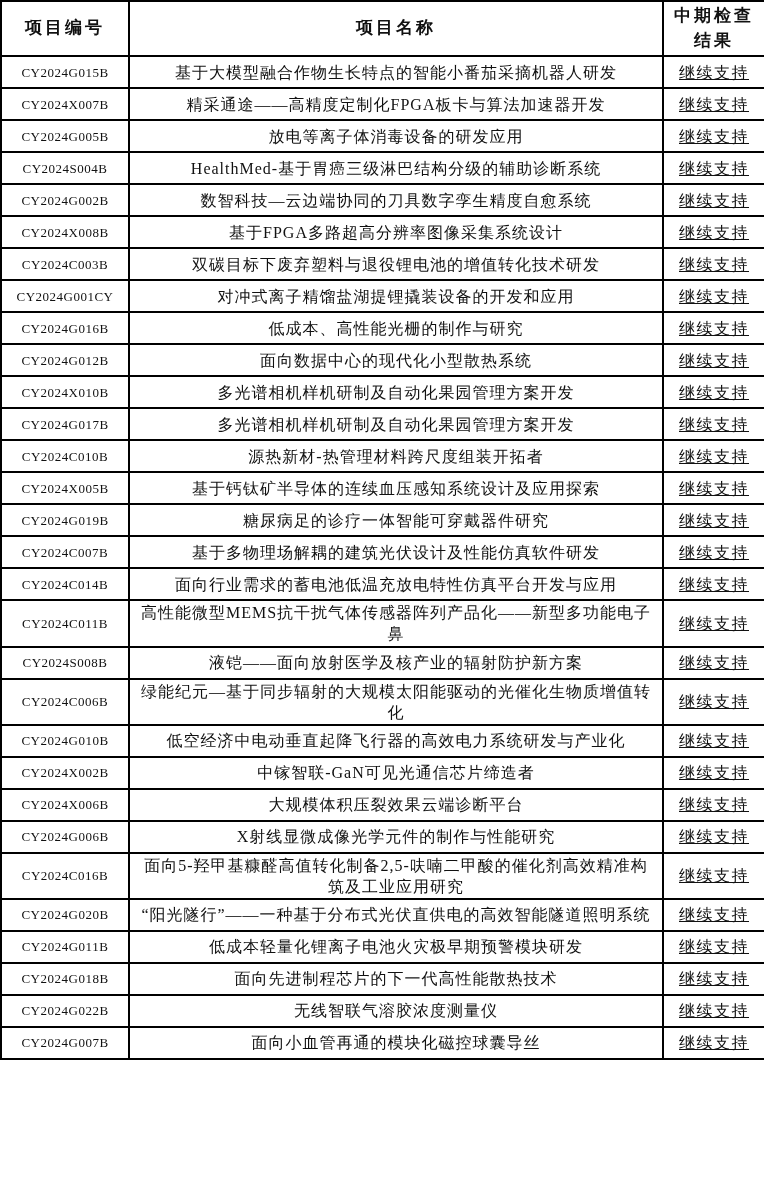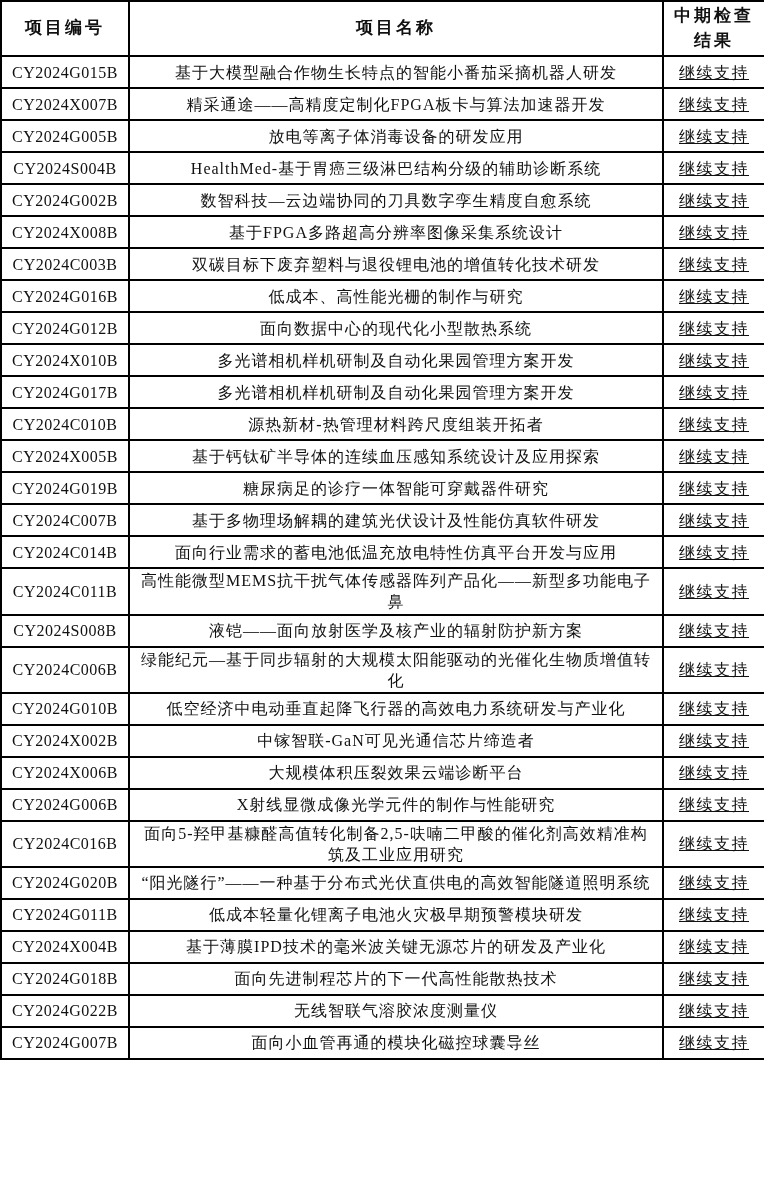--- a/index.html
+++ b/index.html
@@ -38,21 +38,21 @@
     padding: 2px 6px;
   }
   .doc-table td {
     height: 28px;
     font-size: 16px;
     line-height: 1.32;
     padding: 1px 6px;
   }
   .doc-table td.cell-id {
     letter-spacing: 0.5px;
-    font-size: 16px;
+    font-size: 13px;
   }
   .doc-table td.cell-name {
     letter-spacing: 1px;
     text-align: center;
   }
   .doc-table td.cell-result {
     letter-spacing: 1.5px;
     text-decoration: underline;
   }
 </style>
@@ -102,20 +102,25 @@
         <td class="cell-id">CY2024X008B</td>
         <td class="cell-name">基于FPGA多路超高分辨率图像采集系统设计</td>
         <td class="cell-result">继续支持</td>
       </tr>
       <tr>
         <td class="cell-id">CY2024C003B</td>
         <td class="cell-name">双碳目标下废弃塑料与退役锂电池的增值转化技术研发</td>
         <td class="cell-result">继续支持</td>
       </tr>
       <tr>
+        <td class="cell-id">CY2024G001CY</td>
+        <td class="cell-name">对冲式离子精馏盐湖提锂撬装设备的开发和应用</td>
+        <td class="cell-result">继续支持</td>
+      </tr>
+      <tr>
         <td class="cell-id">CY2024G016B</td>
         <td class="cell-name">低成本、高性能光栅的制作与研究</td>
         <td class="cell-result">继续支持</td>
       </tr>
       <tr>
         <td class="cell-id">CY2024G012B</td>
         <td class="cell-name">面向数据中心的现代化小型散热系统</td>
         <td class="cell-result">继续支持</td>
       </tr>
       <tr>
@@ -194,25 +199,20 @@
         <td class="cell-result">继续支持</td>
       </tr>
       <tr>
         <td class="cell-id">CY2024G020B</td>
         <td class="cell-name">“阳光隧行”——一种基于分布式光伏直供电的高效智能隧道照明系统</td>
         <td class="cell-result">继续支持</td>
       </tr>
       <tr>
         <td class="cell-id">CY2024G011B</td>
         <td class="cell-name">低成本轻量化锂离子电池火灾极早期预警模块研发</td>
-        <td class="cell-result">继续支持</td>
-      </tr>
-      <tr>
-        <td class="cell-id">CY2024X004B</td>
-        <td class="cell-name">基于薄膜IPD技术的毫米波关键无源芯片的研发及产业化</td>
         <td class="cell-result">继续支持</td>
       </tr>
       <tr>
         <td class="cell-id">CY2024G018B</td>
         <td class="cell-name">面向先进制程芯片的下一代高性能散热技术</td>
         <td class="cell-result">继续支持</td>
       </tr>
       <tr>
         <td class="cell-id">CY2024G022B</td>
         <td class="cell-name">无线智联气溶胶浓度测量仪</td>

